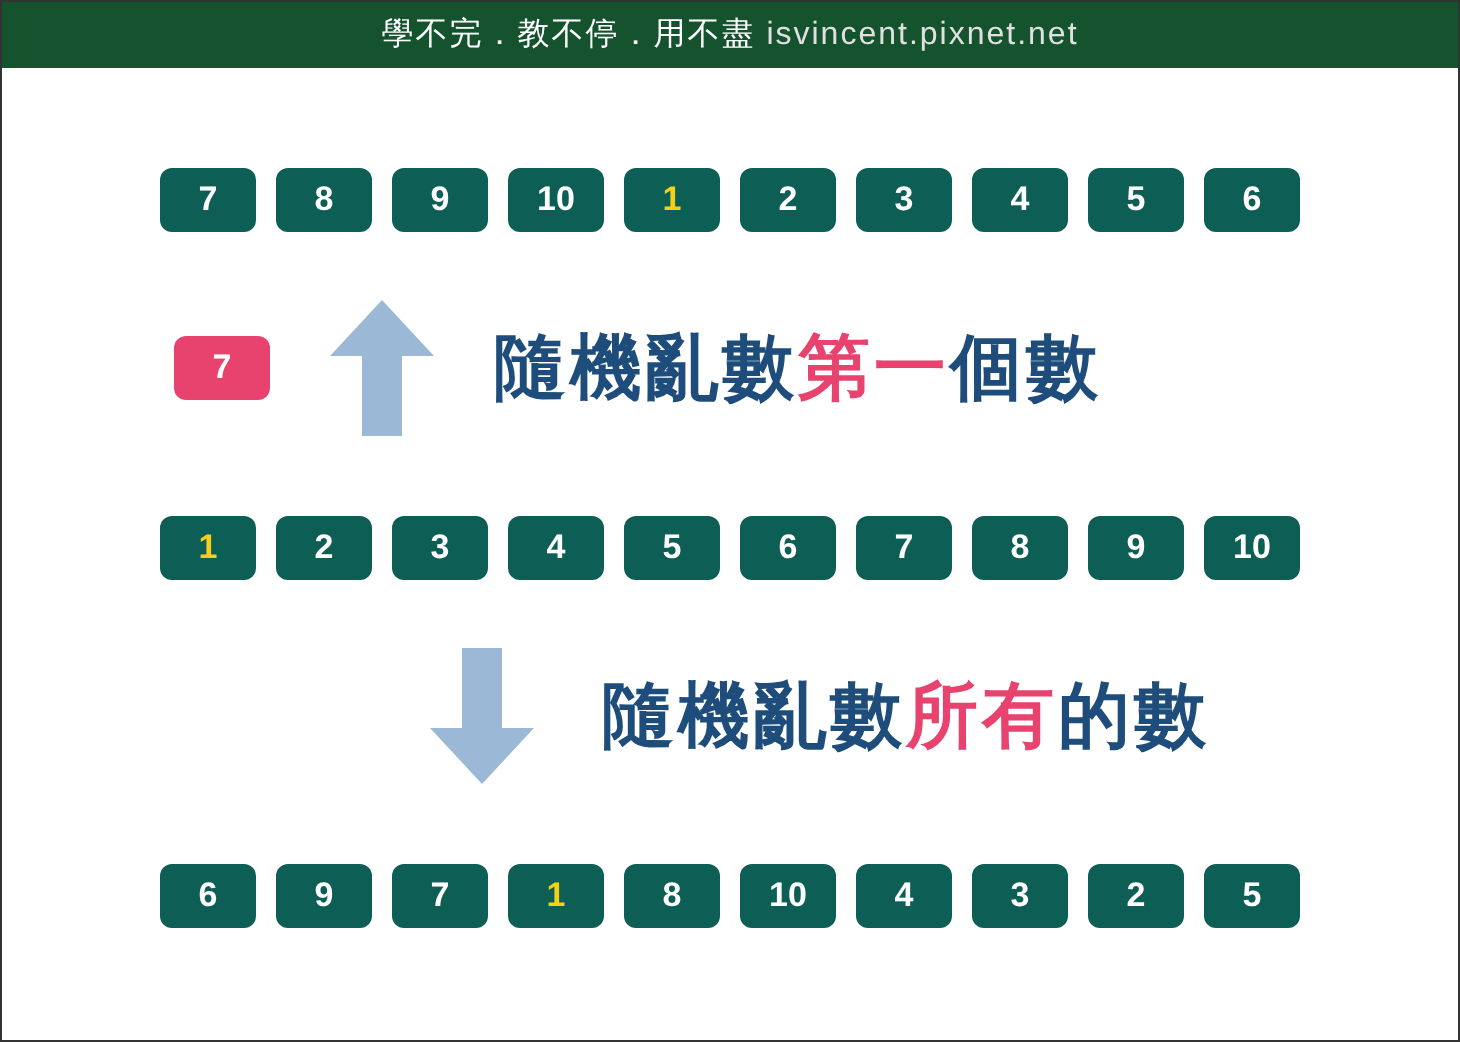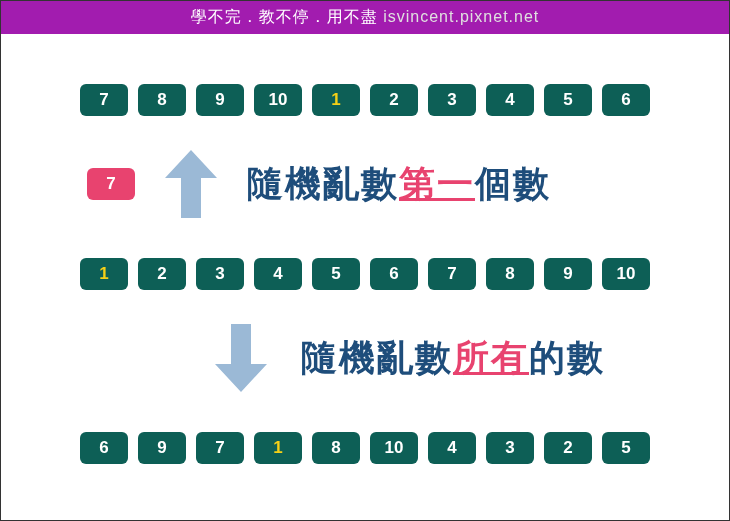--- a/index.html
+++ b/index.html
@@ -1,30 +1,30 @@
 <!DOCTYPE html>
 <html><head>
 <meta charset="utf-8">
 <style>
   * { margin: 0; padding: 0; box-sizing: border-box; }
   body { width: 730px; height: 521px; background: #fff; font-family: "Microsoft JhengHei", "PingFang TC", sans-serif; border: 1px solid #333; }
-  .header { background: #a21caf; color: #fff; text-align: center; padding: 6px 0; font-size: 16px; letter-spacing: 1px; }
+  .header { background: #14532d; color: #fff; text-align: center; padding: 6px 0; font-size: 16px; letter-spacing: 1px; }
   .header .site { color: #e0e0e0; }
   .content { padding: 50px 70px 30px 70px; }
   .num-row { display: flex; gap: 10px; justify-content: center; margin: 0 0 30px 0; }
   .num-cell { width: 48px; height: 32px; border-radius: 6px; display: flex; align-items: center; justify-content: center; font-weight: bold; font-size: 17px; color: #fff; }
   .teal { background: #0d5f56; }
   .yellow-text { color: #f5d017; }
   .pink { background: #e8436f; }
   .caption-row { display: flex; align-items: center; margin: 10px 0 36px 0; }
   .caption-row.first { gap: 26px; }
   .caption-row.second { padding-left: 140px; gap: 30px; }
   .arrow-wrap { width: 60px; height: 76px; display: flex; align-items: center; justify-content: center; }
   .caption { font-size: 36px; font-weight: bold; color: #1e4d7b; letter-spacing: 2px; }
-  .caption .hl { color: #e8436f; text-decoration: underline; }
+  .caption .hl { color: #e8436f; }
   .solo-box { width: 48px; height: 32px; border-radius: 6px; display: flex; align-items: center; justify-content: center; font-weight: bold; font-size: 17px; color: #fff; margin-left: 16px; }
   .r2-wrap { margin-top: 10px; }
 </style>
 </head>
 <body>
 
 <div class="header">
   <span>學不完．教不停．用不盡</span>
   <span class="site">isvincent.pixnet.net</span>
 </div>

